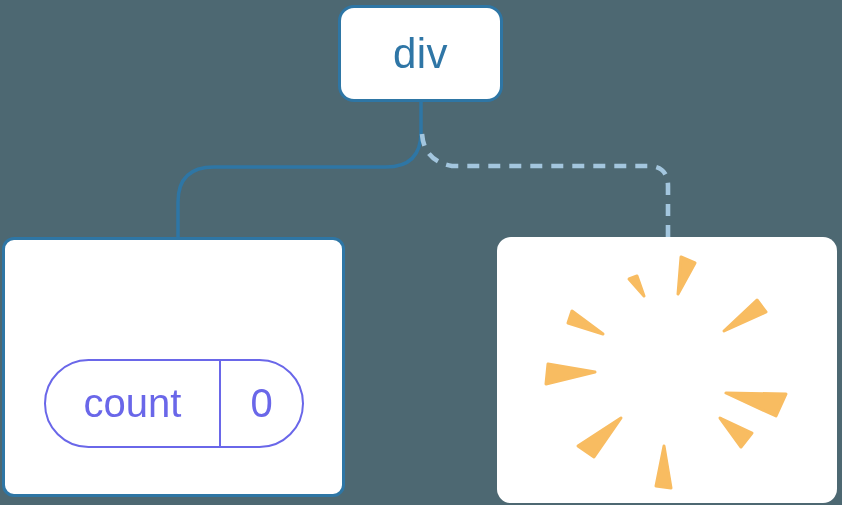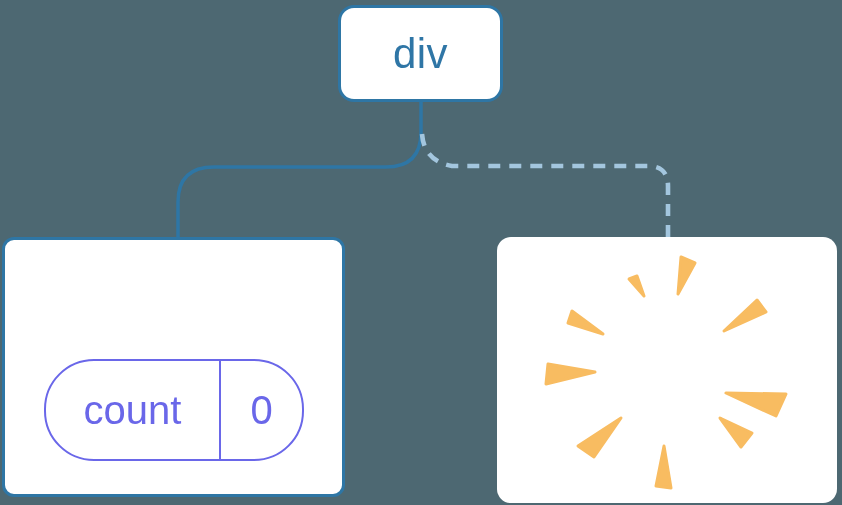--- a/index.html
+++ b/index.html
@@ -36,21 +36,21 @@
   }
   .counter-title{
     position:absolute;left:0;top:44px;width:100%;
     text-align:center;
     color:#2e76a5;
     font-size:38px;font-weight:600;
     letter-spacing:0.5px;
   }
   .state-pill{
     position:absolute;left:39px;top:119px;
-    width:260px;height:102px;
+    width:260px;height:89px;
     border:2px solid #6a67e9;
     border-radius:50px;
     display:flex;
     color:#6a67e9;
     font-size:40px;
     box-sizing:border-box;
   }
   .pill-key{
     width:173px;
     display:flex;align-items:center;justify-content:center;

